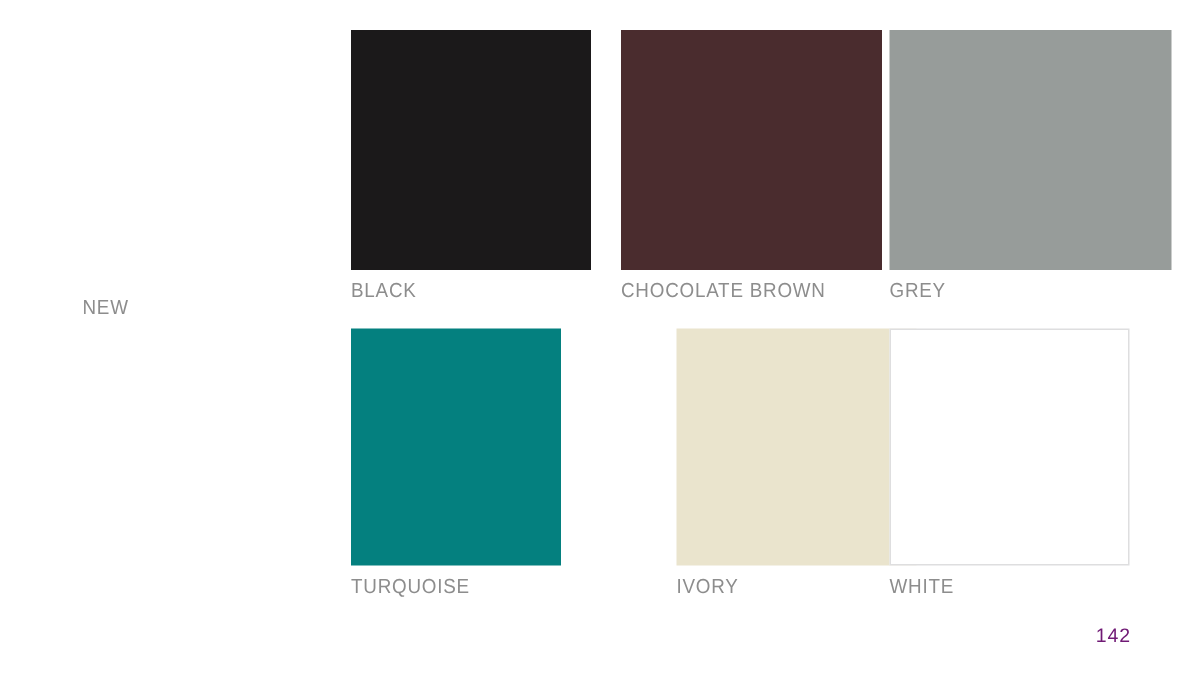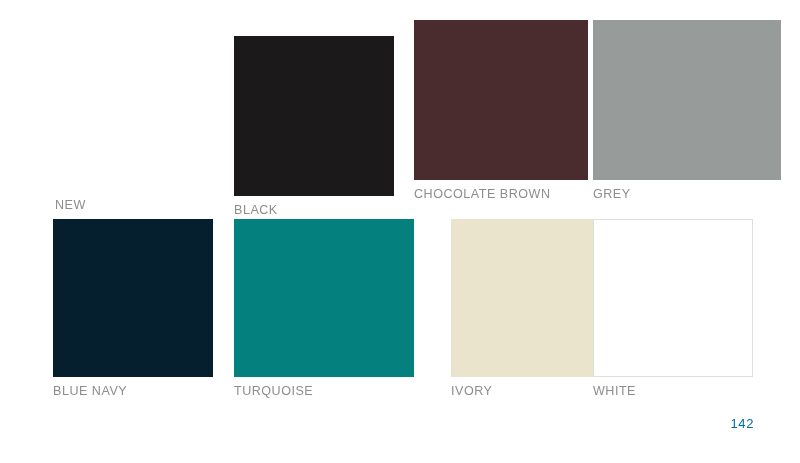--- a/index.html
+++ b/index.html
@@ -41,26 +41,26 @@
     line-height: 1;
     padding-top: 7px;
     transform: scaleX(0.93);
     transform-origin: left center;
   }
 
   
   .row-top .swatch-chip   { height: 160px; }
   .row-bottom .swatch-chip{ height: 158px; }
 
-  .cell-black     { left: 234px; top: 20px;  width: 160px; margin-top: 16px; }
+  .cell-black     { left: 234px; top: 20px;  width: 160px; }
   .cell-brown     { left: 414px; top: 20px;  width: 174px; }
   .cell-grey      { left: 593px; top: 20px;  width: 188px; }
 
   .cell-navy      { left: 53px;  top: 219px; width: 160px; }
-  .cell-turquoise { left: 234px; top: 219px; width: 180px; }
+  .cell-turquoise { left: 234px; top: 219px; width: 140px; }
   .cell-ivory     { left: 414px; top: 219px; width: 160px; padding-left: 37px; }
   .cell-white     { left: 593px; top: 219px; width: 160px; }
 
   
   .chip-outlined {
     border: 1px solid #dededf;
   }
 
   
   .new-tag {
@@ -104,35 +104,31 @@
     <div class="swatch-label" style="color: rgb(141, 141, 141);">CHOCOLATE BROWN</div>
   </div>
 
   <div class="swatch-cell row-top cell-grey">
     <div class="swatch-chip" style="background-color: rgb(151, 156, 154);"></div>
     <div class="swatch-label" style="color: rgb(141, 141, 141);">GREY</div>
   </div>
 
   <div class="new-tag" style="color: rgb(141, 141, 141);">NEW</div>
 
-  <div class="swatch-cell row-bottom cell-navy">
-    <div class="swatch-chip" style="background-color: rgb(6, 31, 46);"></div>
-    <div class="swatch-label" style="color: rgb(141, 141, 141);">BLUE NAVY</div>
-  </div>
 
   <div class="swatch-cell row-bottom cell-turquoise">
     <div class="swatch-chip" style="background-color: rgb(4, 128, 127);"></div>
     <div class="swatch-label" style="color: rgb(141, 141, 141);">TURQUOISE</div>
   </div>
 
   <div class="swatch-cell row-bottom cell-ivory">
     <div class="swatch-chip" style="background-color: rgb(234, 228, 205);"></div>
     <div class="swatch-label" style="color: rgb(141, 141, 141);">IVORY</div>
   </div>
 
   <div class="swatch-cell row-bottom cell-white">
     <div class="swatch-chip chip-outlined" style="background-color: rgb(255, 255, 255);"></div>
     <div class="swatch-label" style="color: rgb(141, 141, 141);">WHITE</div>
   </div>
 
-  <div class="page-number" style="color: #0369a1;">142</div>
+  <div class="page-number" style="color: #701a75;">142</div>
 
 </div>
 
 </body></html>

